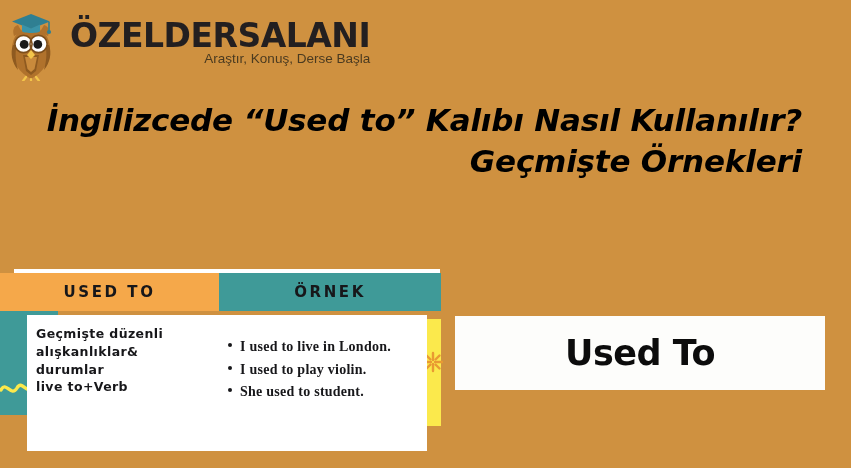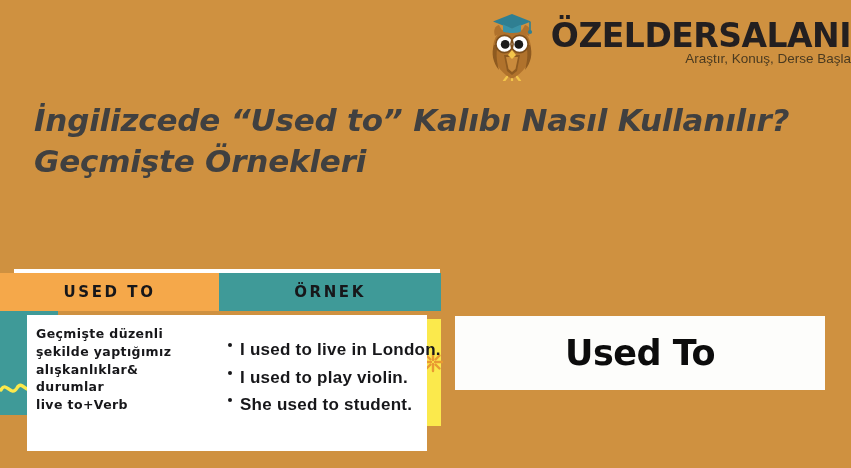--- a/index.html
+++ b/index.html
@@ -22,21 +22,21 @@
 
   
   #brand-header {
     position: absolute;
     left: 0;
     top: 4px;
     width: 851px;
     height: 82px;
     display: flex;
     align-items: center;
-    justify-content: flex-end;
+    justify-content: flex-start;
   }
   #brand-lockup {
     display: flex;
     align-items: flex-start;
     gap: 8px;
   }
   #owl-logo {
     width: 62px;
     height: 70px;
     display: block;
@@ -63,25 +63,25 @@
     font-size: 13.5px;
     color: #4a3a20;
     line-height: 1;
     margin-top: 0;
     white-space: nowrap;
   }
 
   
   #page-title {
     position: absolute;
-    left: 34px;
+    left: 42px;
     top: 100px;
     width: 760px;
-    text-align: left;
-    color: #404040;
+    text-align: right;
+    color: #000000;
     font-family: "DejaVu Sans", sans-serif;
     font-style: italic;
     font-weight: bold;
     font-size: 31px;
     line-height: 1.32;
     letter-spacing: -0.2px;
   }
 
   
   #infographic {
@@ -186,23 +186,23 @@
     width: 208px;
     padding: 21px 0 0 8px;
     box-sizing: border-box;
   }
   #example-list {
     margin: 0;
     padding: 0;
     list-style: none;
   }
   .ex-item {
-    font-family: Liberation Sans, sans-serif;
-    font-weight: bold;
-    font-size: 17px;
+    font-family: Liberation Serif, serif;
+    font-weight: bold;
+    font-size: 14px;
     letter-spacing: 0.25px;
     color: #17171a;
     line-height: 1.62;
     white-space: nowrap;
     position: relative;
     padding-left: 13px;
   }
   .ex-item::before {
     content: "";
     position: absolute;
@@ -316,21 +316,20 @@
       </div>
       <div id="hdr-ornek" class="hdr-cell">
         <span class="hdr-text">ÖRNEK</span>
       </div>
     </div>
 
     <div id="body-row">
 
       <div id="cell-definition">
         <div class="def-line">Geçmişte düzenli</div>
-        <div class="def-line">şekilde yaptığımız</div>
         <div class="def-line">alışkanlıklar&amp;</div>
         <div class="def-line">durumlar</div>
         <div class="def-line">live to+Verb</div>
       </div>
 
       <div id="cell-examples">
         <ul id="example-list">
           <li class="ex-item">I used to live in London.</li>
           <li class="ex-item">I used to play violin.</li>
           <li class="ex-item">She used to student.</li>

